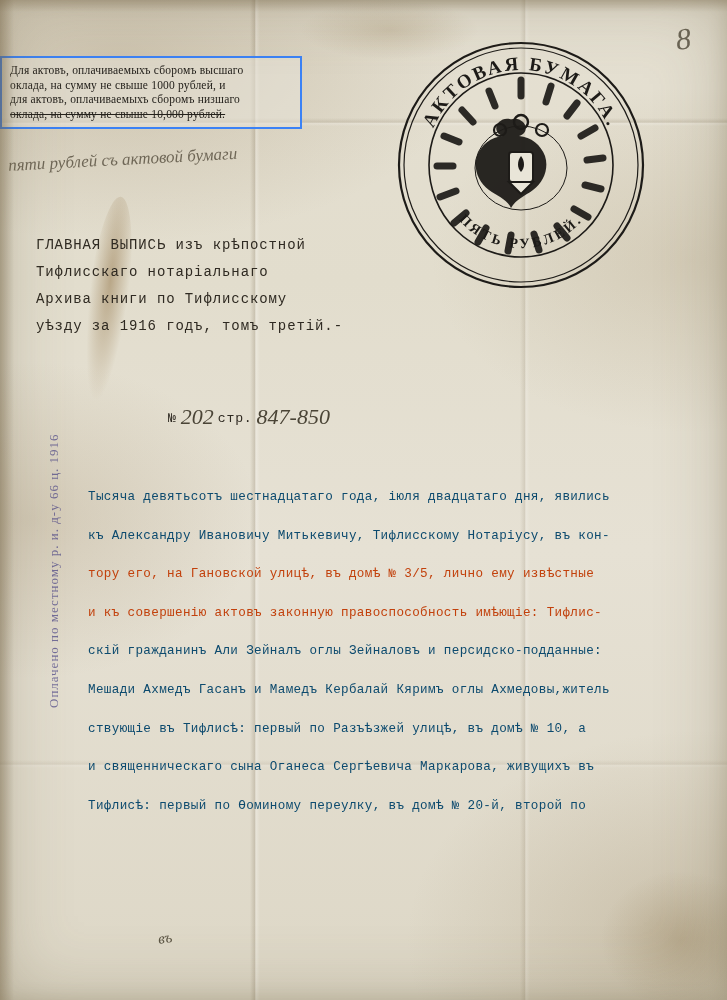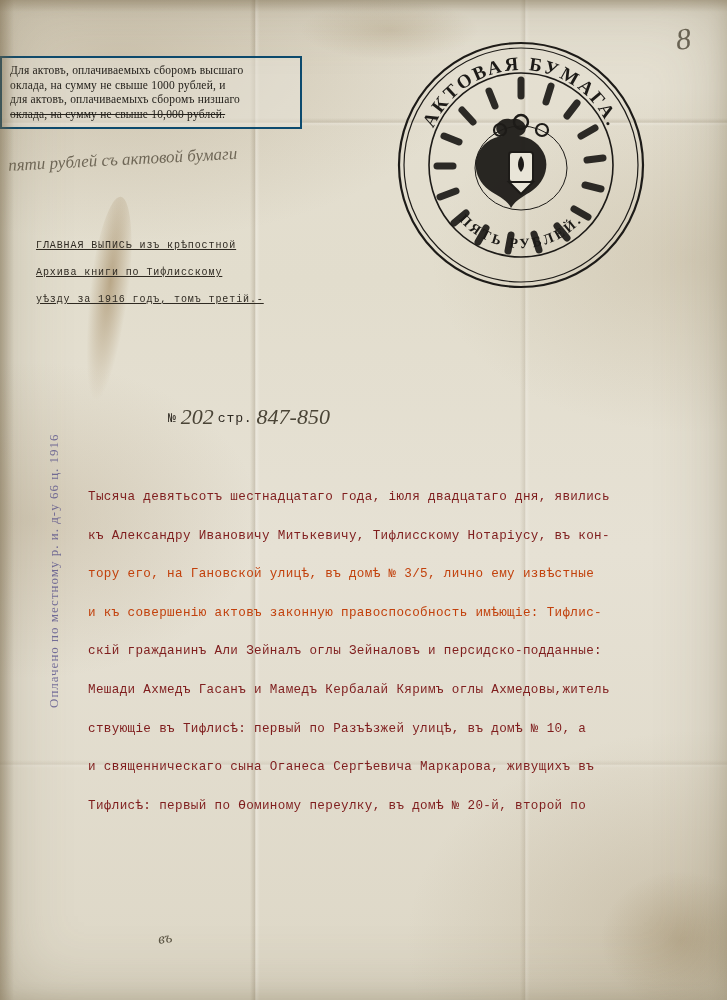--- a/index.html
+++ b/index.html
@@ -71,21 +71,21 @@
     transform: rotate(-6deg);
     font-style: italic;
   }
 
   
   #stamp-box {
     position: absolute;
     left: 0px;
     top: 56px;
     width: 302px;
-    border: 2px solid #0c4a6e;
+    border: 2px solid #3b82f6;
     background: rgba(232,228,216,0.55);
     padding: 5px 6px 6px 8px;
     box-sizing: border-box;
   }
   #stamp-box .line {
     font-family: "Liberation Serif", serif;
     font-size: 11.5px;
     line-height: 14.6px;
     letter-spacing: 0.2px;
     color: #24211c;
@@ -136,26 +136,25 @@
 
   
   #heading {
     position: absolute;
     left: 36px;
     top: 232px;
     width: 330px;
   }
   #heading .hline {
     font-family: "Liberation Mono", monospace;
-    font-size: 10px;
+    font-size: 14px;
     letter-spacing: 0.9px;
     line-height: 27px;
     color: #2f2a22;
     white-space: nowrap;
-    text-decoration: underline;
   }
 
   
   #numline {
     position: absolute;
     left: 168px;
     top: 402px;
     display: flex;
     align-items: baseline;
     gap: 4px;
@@ -180,21 +179,21 @@
     position: absolute;
     left: 88px;
     top: 478px;
     width: 630px;
   }
   #body .bline {
     font-family: "Liberation Mono", monospace;
     font-size: 12.6px;
     letter-spacing: 0.35px;
     line-height: 38.6px;
-    color: #7f1d1d;
+    color: #0c4a6e;
     white-space: nowrap;
   }
   #body .bline.faded { color: #c2410c; }
 
   
   #insert-mark {
     position: absolute;
     left: 158px;
     top: 930px;
     font-family: "Liberation Serif", serif;
@@ -294,20 +293,21 @@
         <textPath href="#arcTop" startOffset="50%" text-anchor="middle">АКТОВАЯ БУМАГА.</textPath>
       </text>
       <text font-family="Liberation Serif, serif" font-size="14" font-weight="bold" fill="#1d1b18" letter-spacing="3">
         <textPath href="#arcBottom" startOffset="50%" text-anchor="middle">ПЯТЬ РУБЛЕЙ.</textPath>
       </text>
     </svg>
   </div>
 
   <div id="heading">
     <div class="hline">ГЛАВНАЯ ВЫПИСЬ изъ крѣпостной</div>
+    <div class="hline">Тифлисскаго нотаріальнаго</div>
     <div class="hline">Архива книги по Тифлисскому</div>
     <div class="hline">уѣзду за 1916 годъ, томъ третій.-</div>
   </div>
 
   <div id="numline">
     <span class="typed">№</span>
     <span class="hand">202</span>
     <span class="typed">стр.</span>
     <span class="hand">847-850</span>
   </div>

